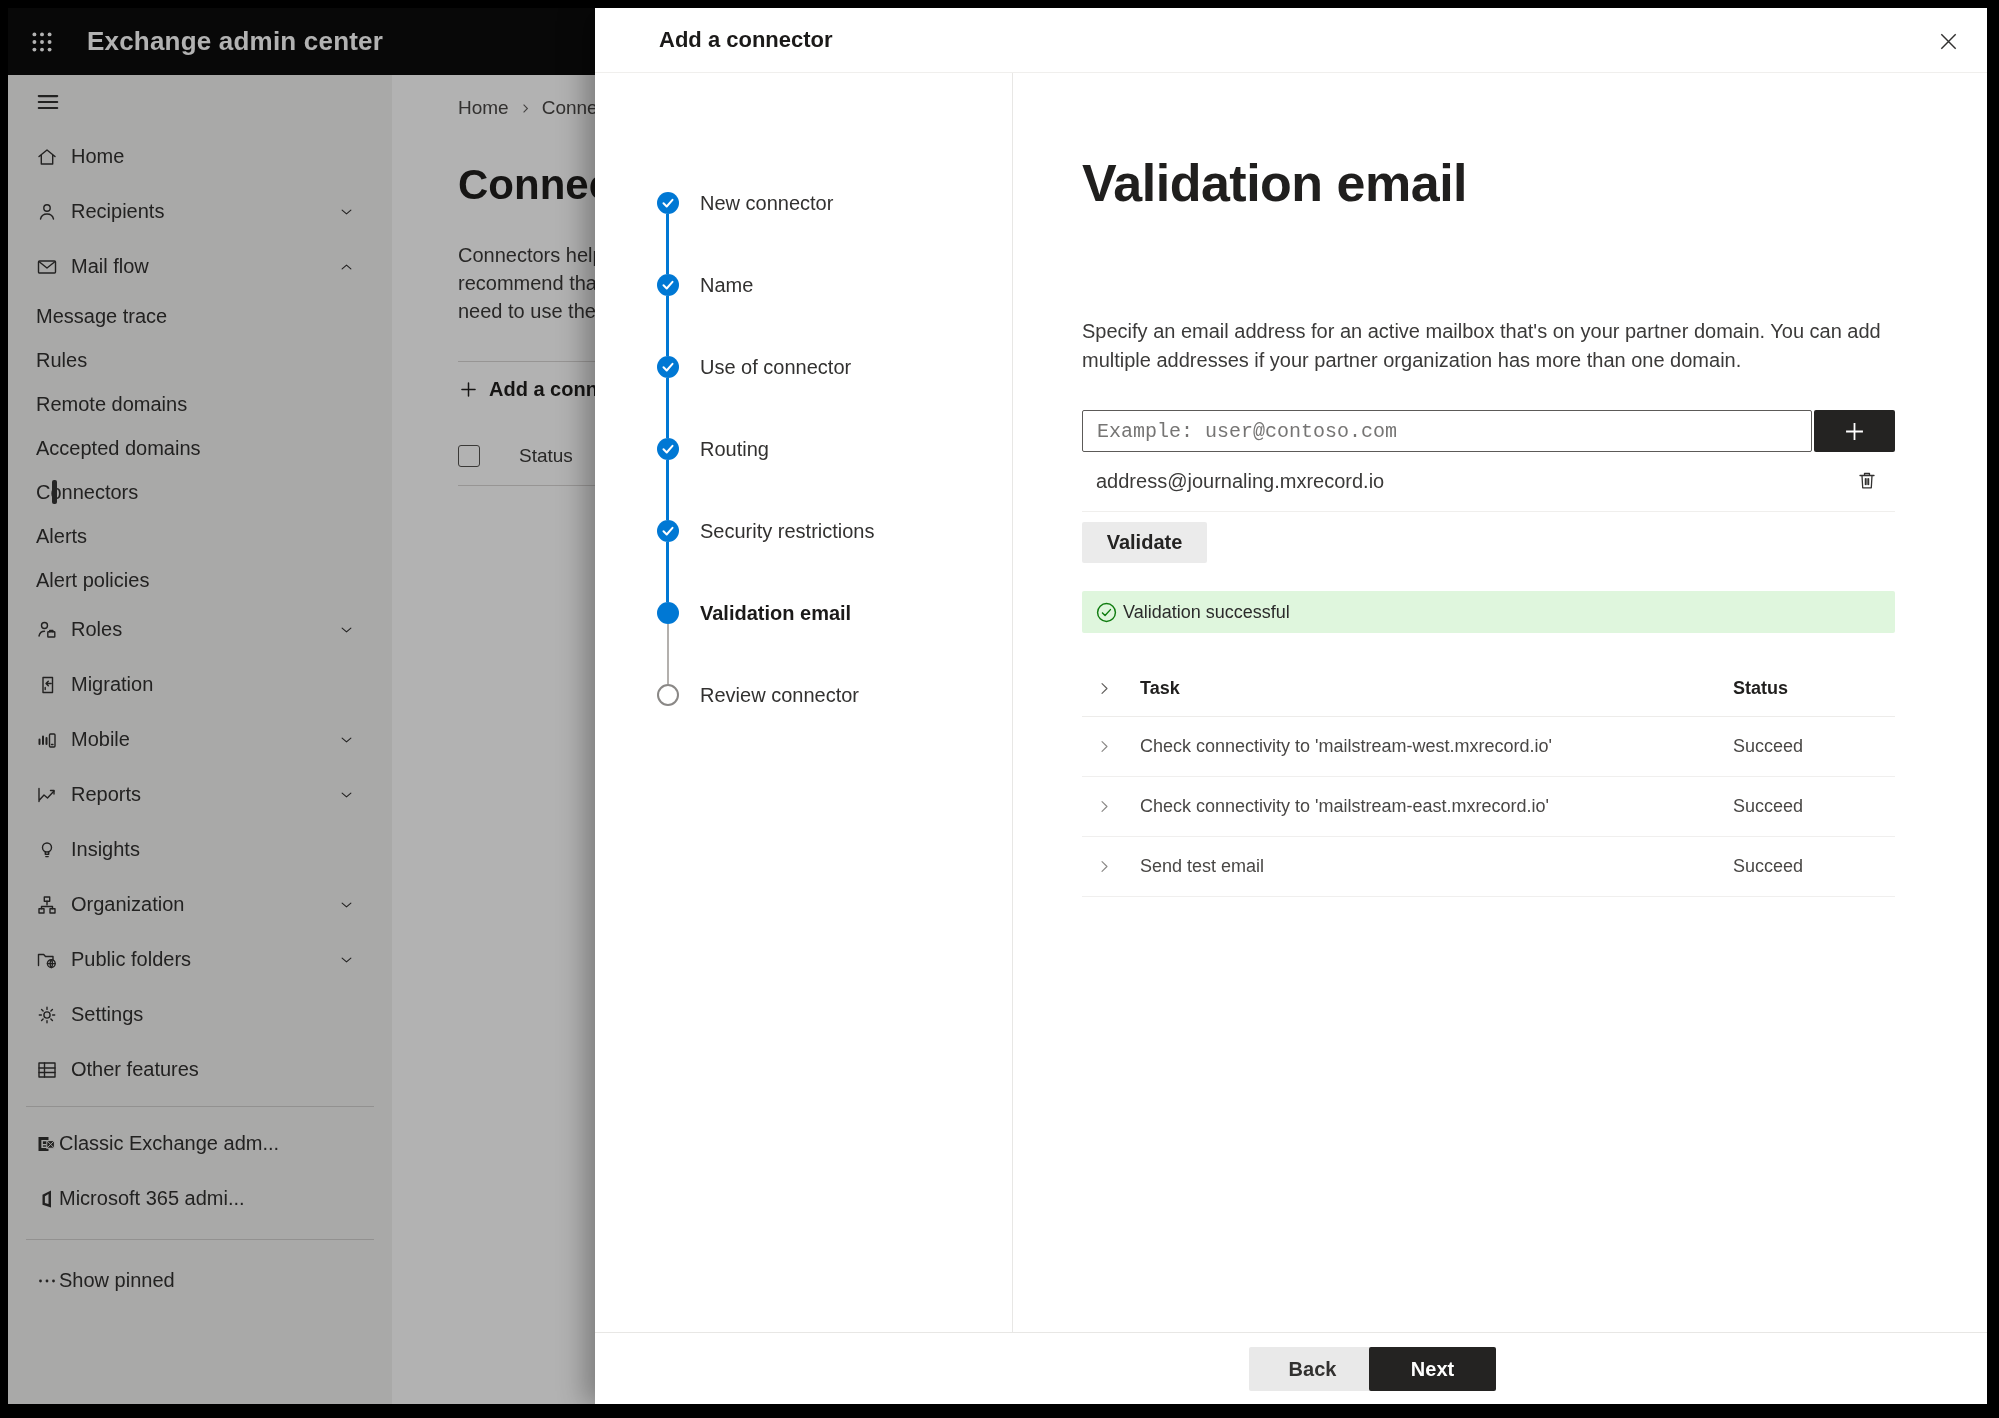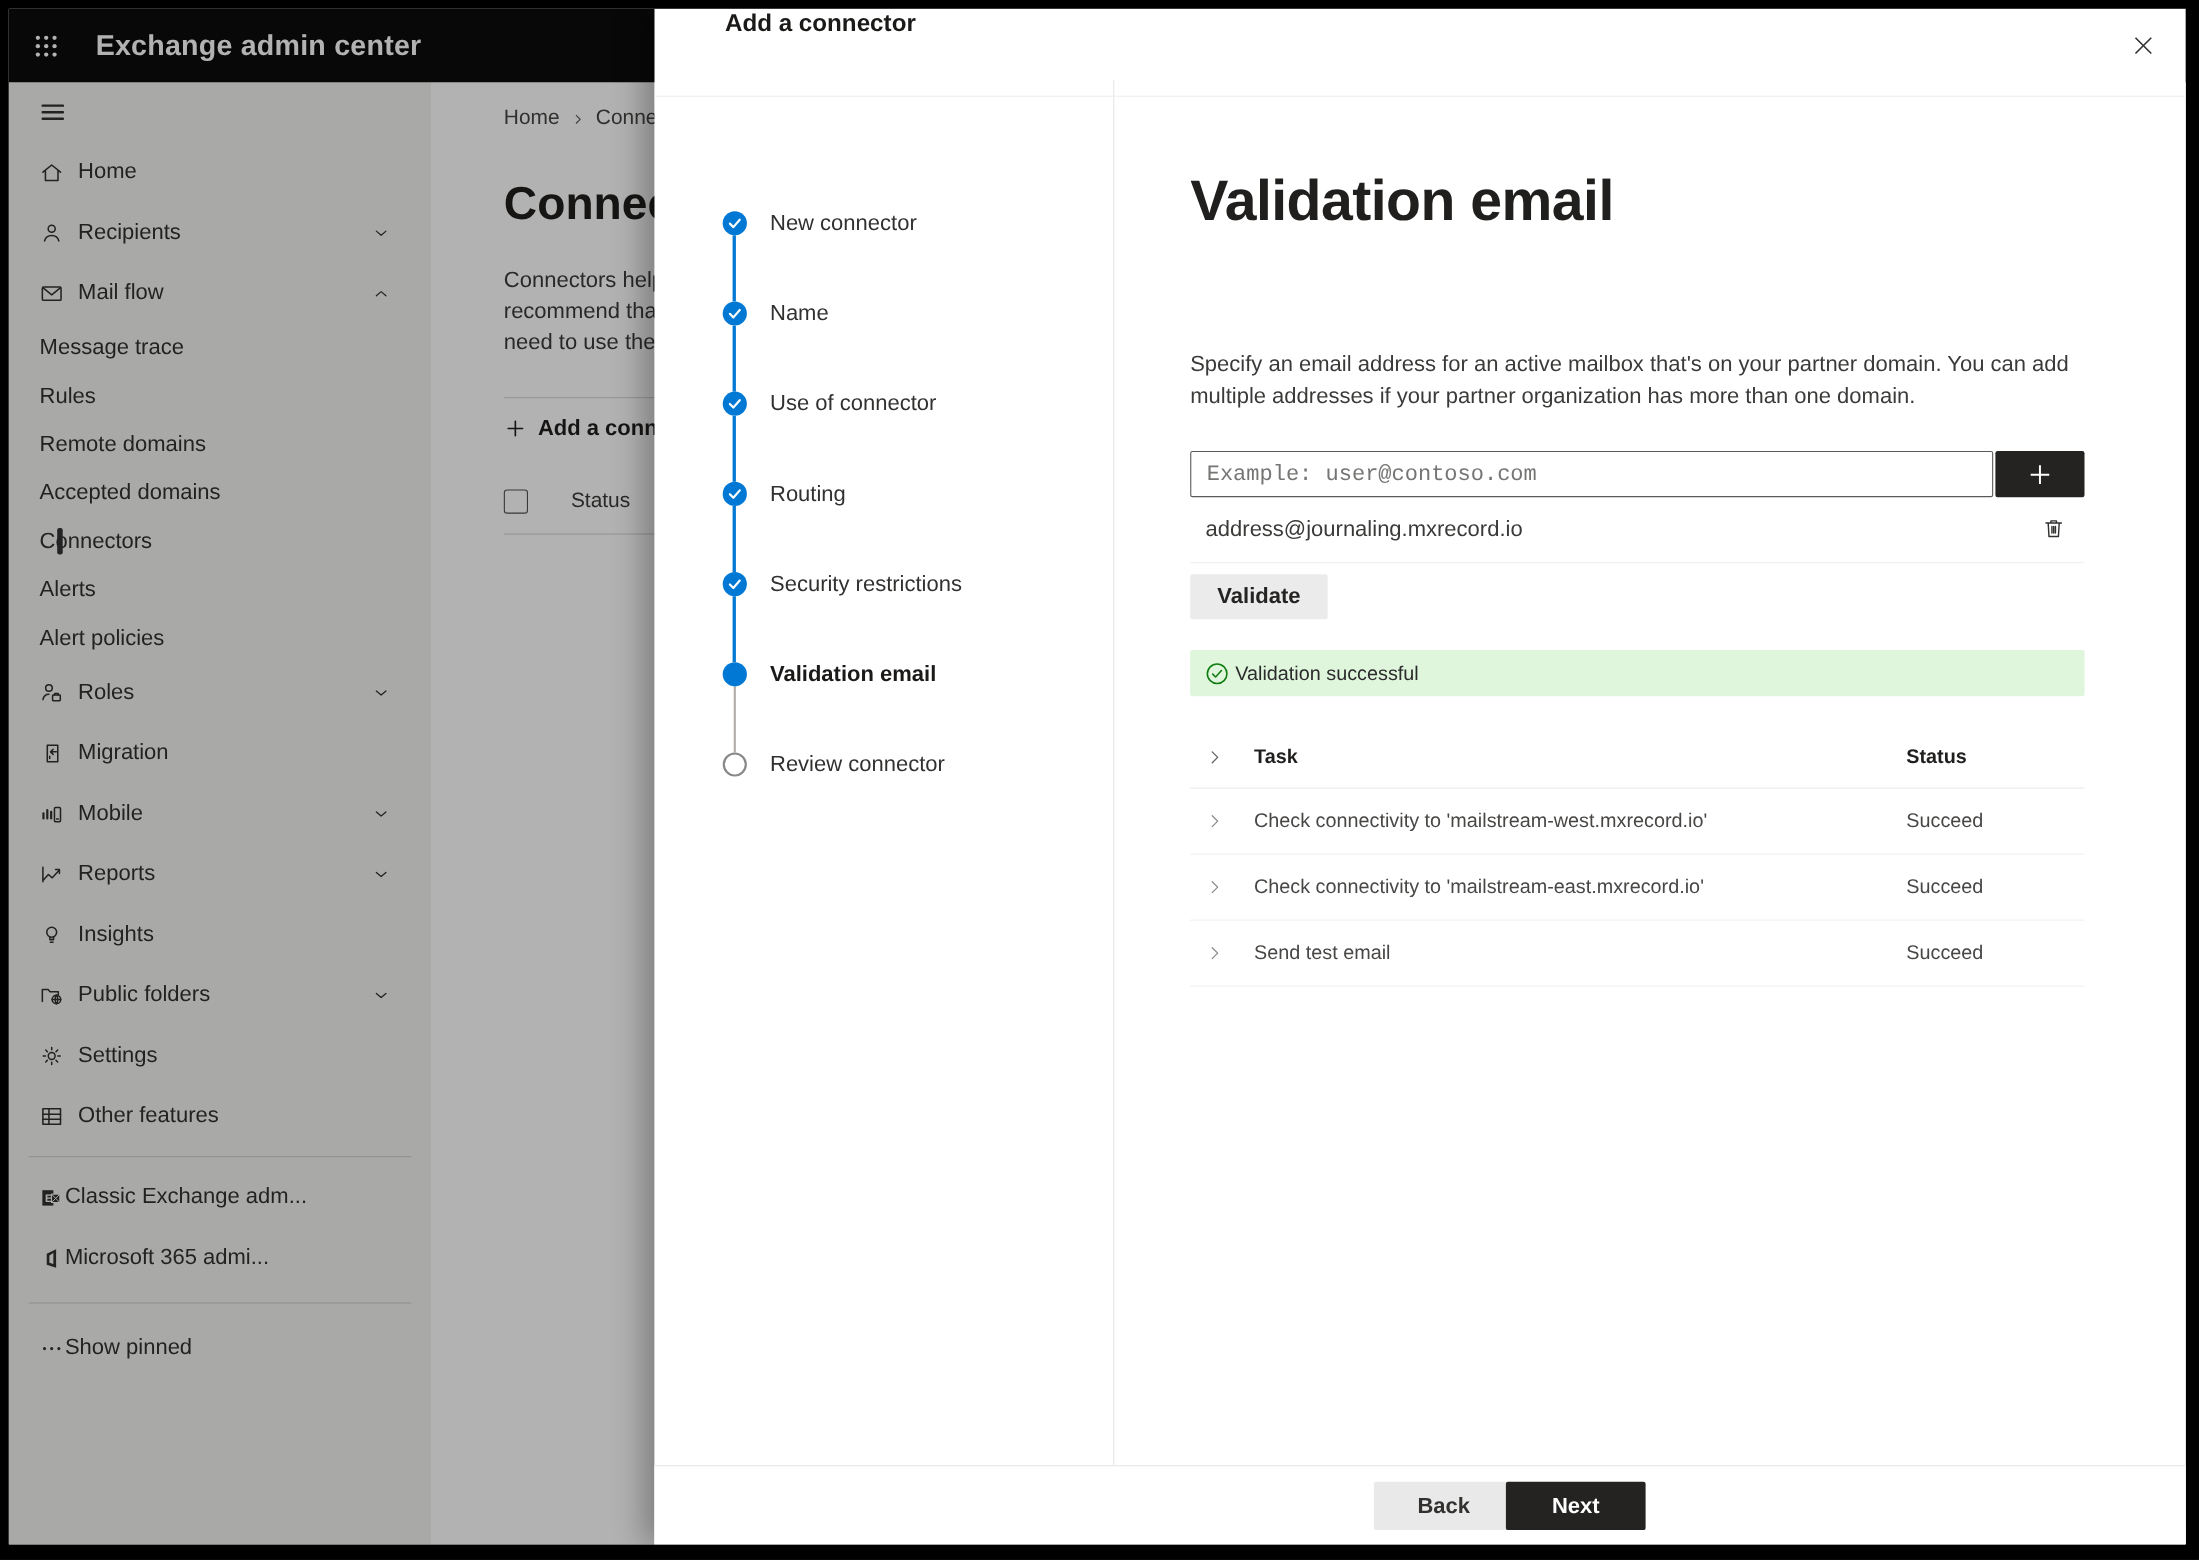--- a/index.html
+++ b/index.html
@@ -35,21 +35,21 @@
   .bg-check{width:22px;height:22px;border:1.5px solid #54524f;border-radius:3px;background:transparent;}
   .bg-status{margin-left:39px;font-size:19px;color:#3b3a39;}
   .bg-div2{margin-top:18px;width:1000px;height:1px;background:#d8d6d4;}
 
   
   .dim{position:absolute;left:0;top:0;width:587px;bottom:0;background:rgba(0,0,0,.30);z-index:5;}
 
   
   .modal{position:absolute;left:587px;top:0;right:0;bottom:0;background:#fff;z-index:10;
     box-shadow:-10px 0 26px rgba(0,0,0,.30);}
-  .modal-header{position:absolute;left:0;right:0;top:0;height:80px;border-bottom:1px solid #f0efed;display:flex;align-items:flex-start;}
+  .modal-header{position:absolute;left:0;right:0;top:0;height:65px;border-bottom:1px solid #f0efed;display:flex;align-items:center;}
   .modal-title{margin-left:64px;font-size:22px;font-weight:700;color:#1b1a19;}
   .close-btn{position:absolute;right:22px;top:16px;width:34px;height:34px;display:flex;align-items:center;justify-content:center;cursor:pointer;background:none;border:none;padding:0;}
 
   
   .stepper{position:absolute;left:0;top:65px;bottom:72px;width:418px;border-right:1px solid #e8e7e5;}
   .step{position:absolute;left:0;height:22px;display:flex;align-items:center;}
   .step .dot{position:absolute;left:62px;width:22px;height:22px;border-radius:50%;display:flex;align-items:center;justify-content:center;}
   .dot.done,.dot.current{background:#0078d4;}
   .dot.upcoming{background:#fff;border:2px solid #8a8886;}
   .step .slbl{position:absolute;left:105px;font-size:20px;color:#323130;white-space:nowrap;}
@@ -213,20 +213,32 @@
       </div>
       <div class="nav-item">
         <svg class="ic" width="24" height="24" viewBox="0 0 24 24">
             <circle cx="12" cy="9.5" r="4.5"></circle>
             <path d="M10.3 13.7v2.5h3.4v-2.5M10.8 18.6h2.4"></path>
           </svg>
         <span class="lbl">Insights</span>
       </div>
       <div class="nav-item">
         <svg class="ic" width="24" height="24" viewBox="0 0 24 24">
+            <rect x="9.3" y="4" width="5.4" height="4.2"></rect>
+            <rect x="4" y="15.8" width="5" height="4.2"></rect>
+            <rect x="15" y="15.8" width="5" height="4.2"></rect>
+            <path d="M12 8.2v3.6M6.5 15.8v-2.3h11v2.3"></path>
+          </svg>
+        <span class="lbl">Organization</span>
+        <svg class="ic chev" width="15" height="15" viewBox="0 0 24 24" style="stroke-width:1.8">
+            <path d="M5 9l7 6 7-6"></path>
+          </svg>
+      </div>
+      <div class="nav-item">
+        <svg class="ic" width="24" height="24" viewBox="0 0 24 24">
             <path d="M3.5 17.5V6.5h5.2l1.8 2h7.5v3"></path>
             <circle cx="16.3" cy="15.6" r="3.9"></circle>
             <path d="M12.4 15.6h7.8M16.3 11.7c1.6 1.3 1.6 6.5 0 7.8M16.3 11.7c-1.6 1.3-1.6 6.5 0 7.8"></path>
           </svg>
         <span class="lbl">Public folders</span>
         <svg class="ic chev" width="15" height="15" viewBox="0 0 24 24" style="stroke-width:1.8">
             <path d="M5 9l7 6 7-6"></path>
           </svg>
       </div>
       <div class="nav-item">

